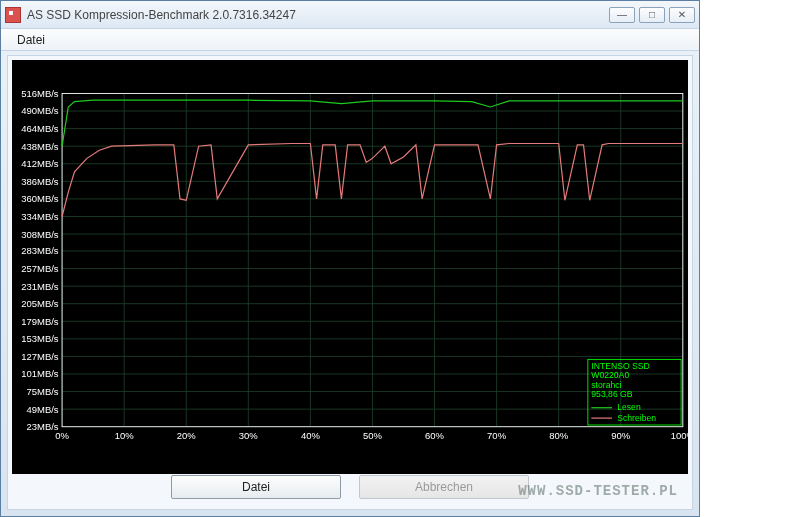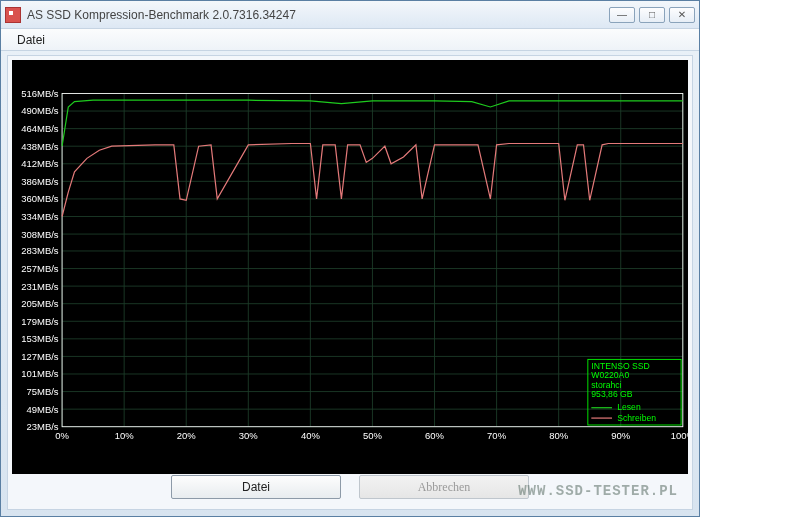--- a/index.html
+++ b/index.html
@@ -11,21 +11,21 @@
 .titlebar .title { color: #444; font-size: 12px; flex: 1; }
 .win-controls { display: flex; gap: 4px; }
 .win-btn { width: 26px; height: 16px; border: 1px solid #8aa3bb; border-radius: 2px; background: linear-gradient(#fdfdfe,#e7eef6); color: #555; display: flex; align-items: center; justify-content: center; font-size: 10px; }
 .menubar { height: 22px; background: linear-gradient(#fbfcfd,#eef3f8); border-bottom: 1px solid #c6d4e3; padding-left: 8px; display: flex; align-items: center; }
 .menuitem { padding: 2px 8px; color: #222; }
 .client { position: absolute; top: 54px; left: 6px; right: 6px; bottom: 6px; background: #f4f7fb; border: 1px solid #c6d4e3; }
 .chart { position: absolute; top: 4px; left: 4px; right: 4px; height: 414px; background: #000; text-align: right; }
 .chart svg { width: 100%; height: 100%; display:block; }
 .btnrow { position: absolute; left: 0; right: 0; bottom: 6px; height: 28px; display: flex; justify-content: center; gap: 18px; }
 .btn { width: 170px; height: 24px; border: 1px solid #8d9aa8; background: linear-gradient(#fdfdfd,#e8ecef); border-radius: 2px; color: #222; display: flex; align-items: center; justify-content: center; font-size: 12px; }
-.btn.disabled { color: #9a9a9a; background: linear-gradient(#f2f2f2,#e6e6e6); border-color: #bfc6cd; font-family: Liberation Serif, serif; }
+.btn.disabled { color: #9a9a9a; background: linear-gradient(#f2f2f2,#e6e6e6); border-color: #bfc6cd; }
 .watermark { position: absolute; right: 14px; bottom: 10px; font-family: Liberation Mono, monospace; font-size: 14px; color: rgba(90,110,100,.55); letter-spacing: 1px; font-weight: bold; }
 .axis-text { fill: #fff; font-size: 11px; font-family: Tahoma, sans-serif; }
 .legend-text { fill: #0f0; font-size: 10px; font-family: Tahoma, sans-serif; }
 .grid-line { stroke: #1d3d2a; stroke-width: 1; }
 .outer-box { stroke: #fff; fill: none; }
 .line-read { stroke: #1eca1e; fill: none; stroke-width: 1.4; }
 .line-write { stroke: #e47a7a; fill: none; stroke-width: 1.4; }
 .legend-box { stroke: #0f0; fill: none; }
 </style>
 </head>

